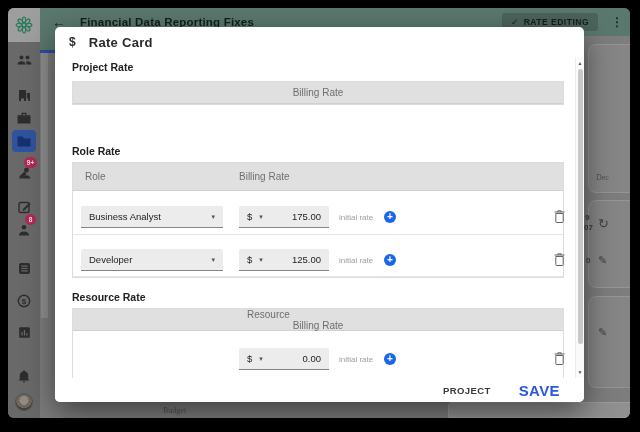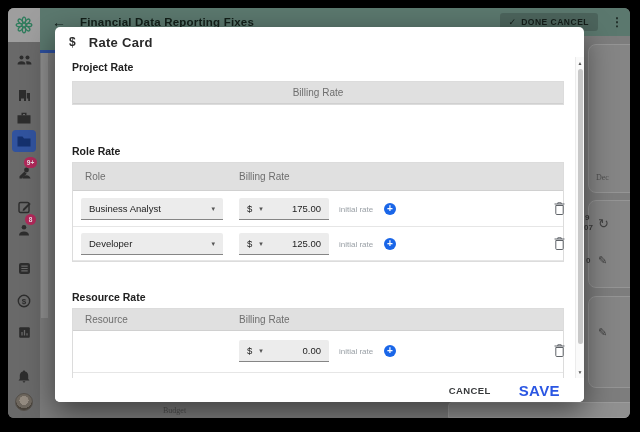--- a/index.html
+++ b/index.html
@@ -56,21 +56,21 @@
   #modal-title{margin-left:13px;font-size:13px;font-weight:bold;letter-spacing:.3px;color:#2a2a2a;}
 
   .sec-head{position:absolute;left:17px;font-size:10.5px;font-weight:bold;color:#212121;}
   .tbl{position:absolute;left:17px;width:492px;background:#fff;border:1px solid #dcdcdc;}
   .tbl-head{background:#e0e0e0;border-bottom:1px solid #d0d0d0;color:#6e6e6e;font-size:10px;
     display:flex;align-items:center;}
   .col-name{padding-left:12px;width:166px;}
   .col-rate{padding-left:0;}
   .add-row{display:flex;align-items:center;padding-left:12px;color:#2a56e3;font-size:9.5px;
     font-weight:bold;letter-spacing:.6px;cursor:pointer;background:#fff;}
-  .t-row{position:relative;border-bottom:1px solid #e6e6e6;background:#fff;}
+  .t-row{position:relative;border-bottom:1px solid #e6e6e6;background:#fff;margin-top:8px;}
   .t-row.last{border-bottom:none;}
   .sel{position:absolute;display:flex;align-items:center;background:#ececec;height:22px;
     border-bottom:1.5px solid #858585;border-radius:2px 2px 0 0;font-size:9.5px;color:#222;cursor:pointer;}
   .name-sel{left:8px;width:142px;padding:0 8px;justify-content:space-between;}
   .rate-field{left:166px;width:90px;padding:0 8px;}
   .caret{font-size:7px;color:#555;}
   .rate-field .caret{margin-left:7px;}
   .rate-field .amt{flex:1;text-align:right;color:#1d1d1d;}
   .note{position:absolute;left:266px;font-size:8px;color:#9aa0a6;}
   .plus{position:absolute;left:311px;width:12px;height:12px;border-radius:50%;background:#1a66e8;
@@ -111,21 +111,21 @@
     <div class="bg-txt" style="left:123px;top:4px;">Budget</div>
     <div id="budget-panel"></div>
   </div>
   <div id="content-scroll-strip"></div>
 
   <div id="topbar">
     <span id="back-arrow">←</span>
     <span id="page-title">Financial Data Reporting Fixes</span>
     <span id="done-btn">
       <span class="chk">✓</span>
-      <span class="lbl">DONE CANCEL</span>
+      <span class="lbl">RATE EDITING</span>
     </span>
     <span id="kebab">⋮</span>
   </div>
   <div id="tab-sliver"></div>
 
   <div id="sidebar">
     <div id="logo-block">
       <svg width="20" height="20" viewBox="0 0 20 20">
         <g fill="none" stroke="#2e7c5c" stroke-width="1.3">
           <ellipse cx="10" cy="5.2" rx="1.7" ry="3"></ellipse>
@@ -280,21 +280,21 @@
             <path d="M1.8 3.5h7.4v8a1 1 0 0 1-1 1H2.8a1 1 0 0 1-1-1z" fill="none" stroke="#5f6368"></path>
             <path d="M0.5 2h10M3.8 2V.8h3.4V2" fill="none" stroke="#5f6368"></path>
           </svg>
         </span>
       </div>
 
     </div>
 
     <div class="sec-head" style="top:264px;">Resource Rate</div>
     <div class="tbl" style="top:281px;">
-      <div class="tbl-head" style="height:22px;">
+      <div class="tbl-head" style="height:22px;flex-direction:column;">
         <span class="col-name">Resource</span>
         <span class="col-rate">Billing Rate</span>
       </div>
 
       <div class="t-row" style="height:42px;">
         <div class="sel rate-field" style="top:9px;">
           <span>$</span>
           <span class="caret">▾</span>
           <span class="amt">0.00</span>
         </div>
@@ -310,18 +310,18 @@
       <div class="t-row last" style="height:6px;"></div>
     </div>
 
     <div id="m-scroll">
       <span class="arr" style="top:3px;">▲</span>
       <div id="m-thumb"></div>
       <span class="arr" style="bottom:3px;">▼</span>
     </div>
 
     <div id="modal-footer">
-      <span id="cancel-btn">CANCEL</span>
+      <span id="cancel-btn">PROJECT</span>
       <span id="save-btn">SAVE</span>
     </div>
   </div>
 
 </div>
 
 </body></html>

